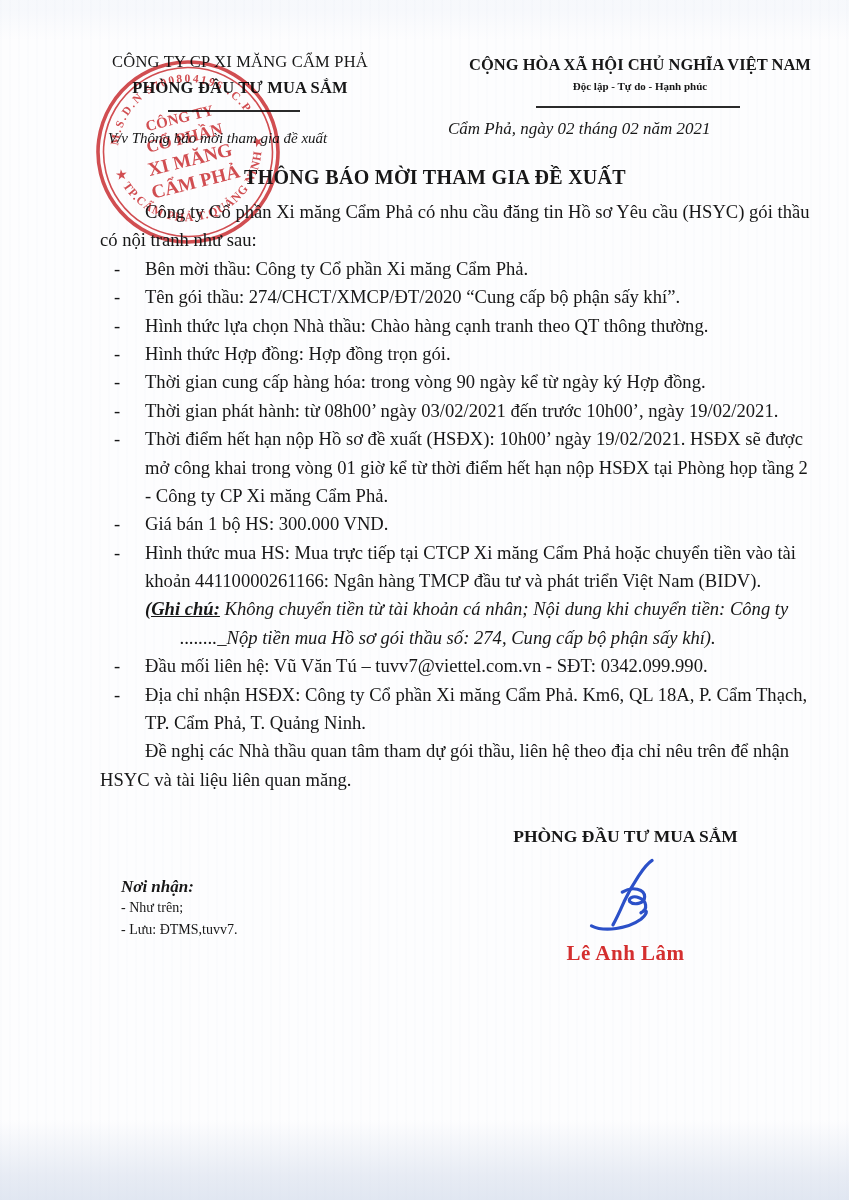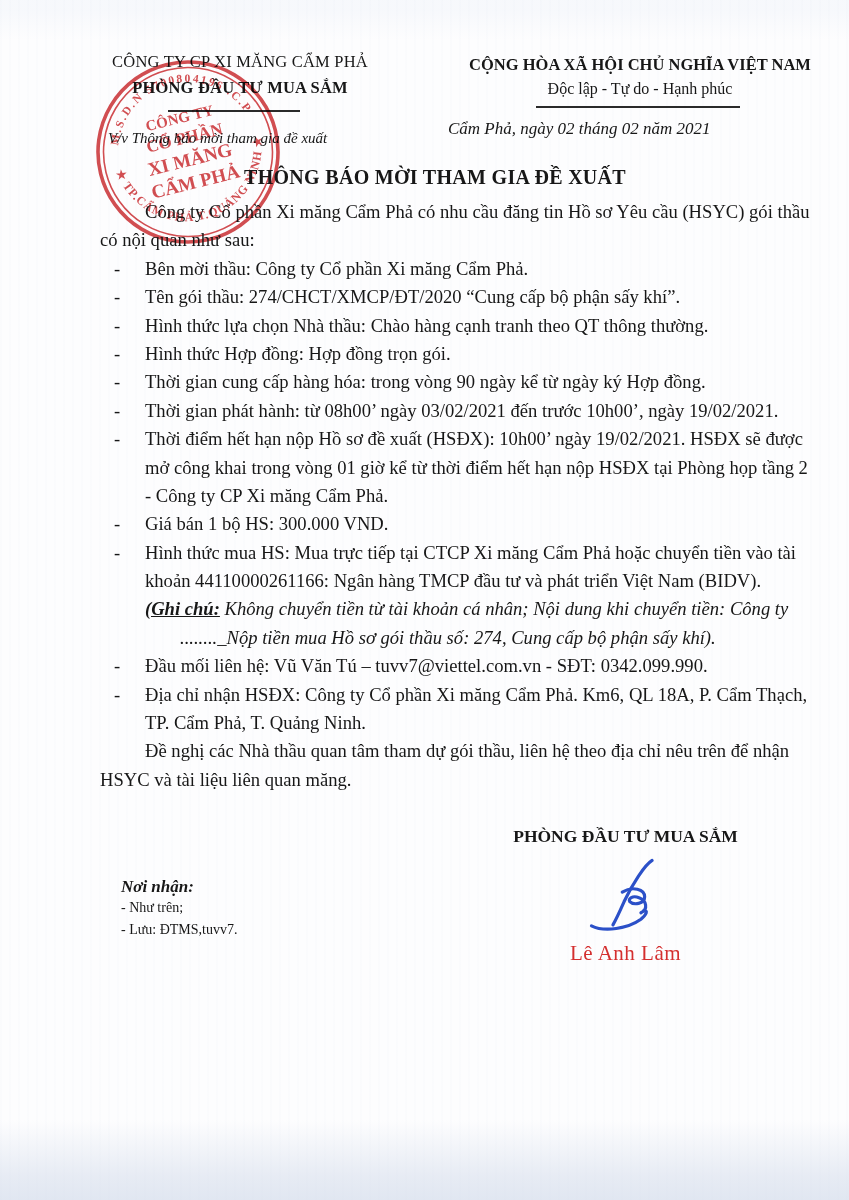--- a/index.html
+++ b/index.html
@@ -19,21 +19,21 @@
     background:linear-gradient(180deg, rgba(214,222,236,0) 0%, rgba(209,218,234,.5) 70%, rgba(206,216,233,.6) 100%);
   }
   
   .hdr-left{position:absolute;left:100px;top:52px;width:280px;text-align:center;}
   .org{font-size:16.5px;letter-spacing:.2px;}
   .dept{font-size:16.5px;font-weight:bold;margin-top:6px;letter-spacing:.2px;}
   .dept-underline{position:absolute;left:168px;top:110px;width:132px;height:2px;background:#2a2a2a;}
   .subject{position:absolute;left:108px;top:130px;font-size:15px;font-style:italic;white-space:nowrap;}
   .hdr-right{position:absolute;left:448px;top:55px;width:384px;text-align:center;}
   .nation{font-size:16.5px;font-weight:bold;white-space:nowrap;}
-  .motto{font-size:16px;font-weight:normal;margin-top:5px;}
+  .motto{font-size:11px;font-weight:bold;margin-top:5px;}
   .motto-underline{position:absolute;left:536px;top:106px;width:204px;height:2px;background:#2a2a2a;}
   .dateline{position:absolute;left:448px;top:119px;width:384px;text-align:left;font-size:17px;font-style:italic;}
   
   .stamp{
     position:absolute;left:92px;top:56px;width:192px;height:192px;
     transform:rotate(-14deg);opacity:.9;mix-blend-mode:multiply;
   }
   .stamp svg{display:block;}
   
   .doc-title{
@@ -47,21 +47,21 @@
   .s-bullet{padding-left:45px;}
   .s-bullet .marker{position:absolute;left:14px;top:0;}
   .s-cont{padding-left:45px;}
   .s-note{padding-left:45px;font-style:italic;}
   .s-note .lead{font-weight:bold;text-decoration:underline;}
   .s-note2{padding-left:80px;font-style:italic;}
   
   .sign-block{position:absolute;left:468px;top:826px;width:315px;text-align:center;}
   .sign-dept{font-size:17.5px;font-weight:bold;white-space:nowrap;}
   .signature{margin:6px auto 0;width:110px;height:84px;}
-  .signer{font-size:21px;font-weight:normal;margin-top:4px;letter-spacing:.5px;}
+  .signer{font-size:21px;font-weight:bold;margin-top:4px;letter-spacing:.5px;}
   
   .recipients{position:absolute;left:121px;top:877px;}
   .rec-label{font-size:17px;font-weight:bold;font-style:italic;}
   .rec-item{font-size:14px;line-height:21.5px;}
 </style>
 </head>
 <body>
 
 <div class="page">
   <div class="scan-texture"></div>
@@ -100,21 +100,21 @@
         <text x="96" y="110" font-size="19">XI MĂNG</text>
         <text x="96" y="133" font-size="19">CẨM PHẢ</text>
       </g>
     </svg>
   </div>
 
   <div class="doc-title">THÔNG BÁO MỜI THAM GIA ĐỀ XUẤT</div>
 
   <div class="doc-body" id="doc-body">
       <div class="line s-indent">Công ty Cổ phần Xi măng Cẩm Phả có nhu cầu đăng tin Hồ sơ Yêu cầu (HSYC) gói thầu</div>
-      <div class="line s-flush">có nội quan như sau:</div>
+      <div class="line s-flush">có nội tranh như sau:</div>
       <div class="line s-bullet"><span class="marker">-</span>Bên mời thầu: Công ty Cổ phần Xi măng Cẩm Phả.</div>
       <div class="line s-bullet"><span class="marker">-</span>Tên gói thầu: 274/CHCT/XMCP/ĐT/2020 “Cung cấp bộ phận sấy khí”.</div>
       <div class="line s-bullet"><span class="marker">-</span>Hình thức lựa chọn Nhà thầu: Chào hàng cạnh tranh theo QT thông thường.</div>
       <div class="line s-bullet"><span class="marker">-</span>Hình thức Hợp đồng: Hợp đồng trọn gói.</div>
       <div class="line s-bullet"><span class="marker">-</span>Thời gian cung cấp hàng hóa: trong vòng 90 ngày kể từ ngày ký Hợp đồng.</div>
       <div class="line s-bullet"><span class="marker">-</span>Thời gian phát hành: từ 08h00’ ngày 03/02/2021 đến trước 10h00’, ngày 19/02/2021.</div>
       <div class="line s-bullet"><span class="marker">-</span>Thời điểm hết hạn nộp Hồ sơ đề xuất (HSĐX): 10h00’ ngày 19/02/2021. HSĐX sẽ được</div>
       <div class="line s-cont">mở công khai trong vòng 01 giờ kể từ thời điểm hết hạn nộp HSĐX tại Phòng họp tầng 2</div>
       <div class="line s-cont">- Công ty CP Xi măng Cẩm Phả.</div>
       <div class="line s-bullet"><span class="marker">-</span>Giá bán 1 bộ HS: 300.000 VND.</div>

